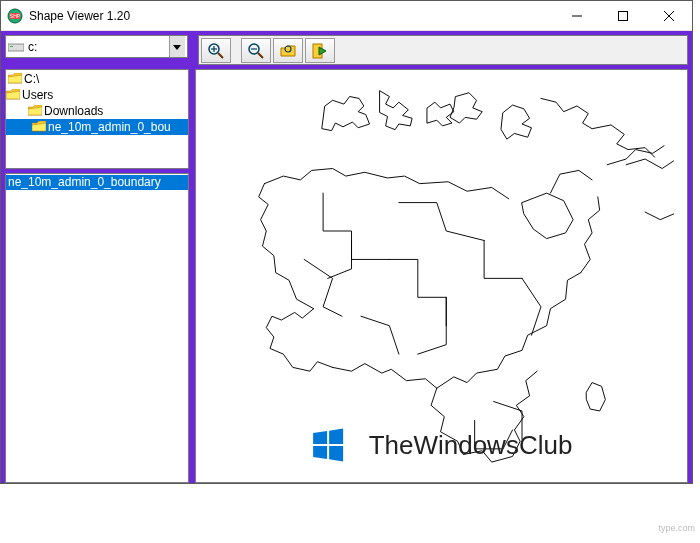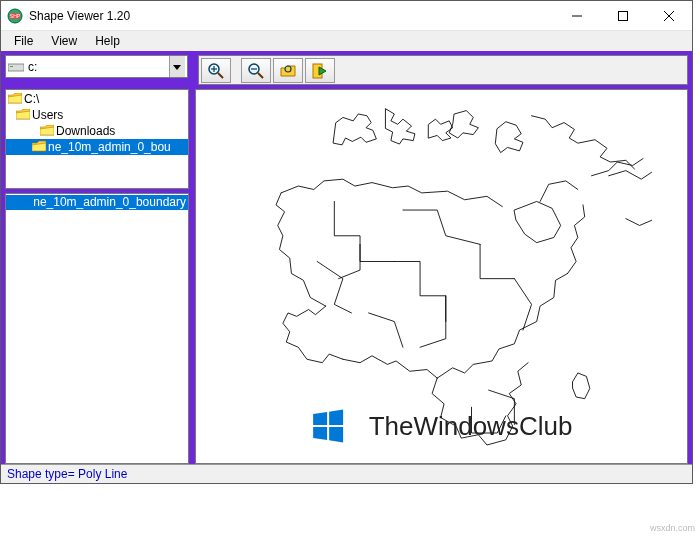--- a/index.html
+++ b/index.html
@@ -147,21 +147,20 @@
     }
     .list-item {
       padding: 0 2px;
       height: 15px;
       white-space: nowrap;
       overflow: hidden;
     }
     .list-item.sel {
       background: #0078d7;
       color: #fff;
-      text-align: right;
     }
     .canvas {
       flex: 1;
       border: 1px solid #7a7a7a;
       background: #fff;
       position: relative;
       overflow: hidden;
     }
     .canvas svg.map {
       position: absolute;
@@ -232,25 +231,20 @@
       </div>
       <div class="win-btn close">
         <svg viewBox="0 0 10 10">
             <line x1="0" y1="0" x2="10" y2="10" stroke="#000" stroke-width="1"></line>
             <line x1="10" y1="0" x2="0" y2="10" stroke="#000" stroke-width="1"></line>
           </svg>
       </div>
     </div>
   </div>
 
-  <div class="menubar">
-    <span class="menu-item">File</span>
-    <span class="menu-item">View</span>
-    <span class="menu-item">Help</span>
-  </div>
 
   <div class="toolbar-row">
     <div class="drive-combo">
       <span class="drive-icon">
         <svg viewBox="0 0 16 12">
             <rect x="0" y="3" width="16" height="7" fill="#ddd" stroke="#666" stroke-width="0.7"></rect>
             <rect x="2" y="5" width="3" height="1" fill="#4a4"></rect>
           </svg>
       </span>
       <span class="drive-text">c:</span>
@@ -295,28 +289,28 @@
   <div class="content">
     <div class="left-col">
       <div class="tree-box">
         <div class="tree-row" style="padding-left:2px">
           <span class="folder-icon"><svg viewBox="0 0 14 12">
                 <path d="M0 2 L5 2 L7 0 L14 0 L14 10 L0 10 Z" fill="#fc3" stroke="#a70" stroke-width="0.5"></path>
                 <path d="M0 4 L14 2 L14 10 L0 10 Z" fill="#fe6" stroke="#a70" stroke-width="0.5"></path>
               </svg></span>
           <span>C:\</span>
         </div>
-        <div class="tree-row" style="padding-left:10px">
+        <div class="tree-row" style="padding-left:0">
           <span class="folder-icon"><svg viewBox="0 0 14 12">
                 <path d="M0 2 L5 2 L7 0 L14 0 L14 10 L0 10 Z" fill="#fc3" stroke="#a70" stroke-width="0.5"></path>
                 <path d="M0 4 L14 2 L14 10 L0 10 Z" fill="#fe6" stroke="#a70" stroke-width="0.5"></path>
               </svg></span>
           <span>Users</span>
         </div>
-        <div class="tree-row" style="padding-left:34px">
+        <div class="tree-row" style="padding-left:22px">
           <span class="folder-icon"><svg viewBox="0 0 14 12">
                 <path d="M0 2 L5 2 L7 0 L14 0 L14 10 L0 10 Z" fill="#fc3" stroke="#a70" stroke-width="0.5"></path>
                 <path d="M0 4 L14 2 L14 10 L0 10 Z" fill="#fe6" stroke="#a70" stroke-width="0.5"></path>
               </svg></span>
           <span>Downloads</span>
         </div>
         <div class="tree-row sel" style="padding-left:26px">
           <span class="folder-icon"><svg viewBox="0 0 14 12">
                 <path d="M0 2 L5 2 L7 0 L14 0 L14 10 L0 10 Z" fill="#fc3" stroke="#a70" stroke-width="0.5"></path>
                 <path d="M0 4 L14 2 L14 10 L0 10 Z" fill="#fe6" stroke="#a70" stroke-width="0.5"></path>
@@ -382,19 +376,16 @@
                 <polygon points="2,18 16,18 16,31 2,29"></polygon>
                 <polygon points="18,18 32,18 32,33.5 18,31.3"></polygon>
               </g>
             </svg>
         </span>
         <span>TheWindowsClub</span>
       </div>
     </div>
   </div>
 
-  <div class="statusbar">
-    <span>Shape type= Poly Line</span>
-  </div>
 
 </div>
 
-<div class="attribution">wsxdn.com</div>
+<div class="attribution">type.com</div>
 
 </body></html>

